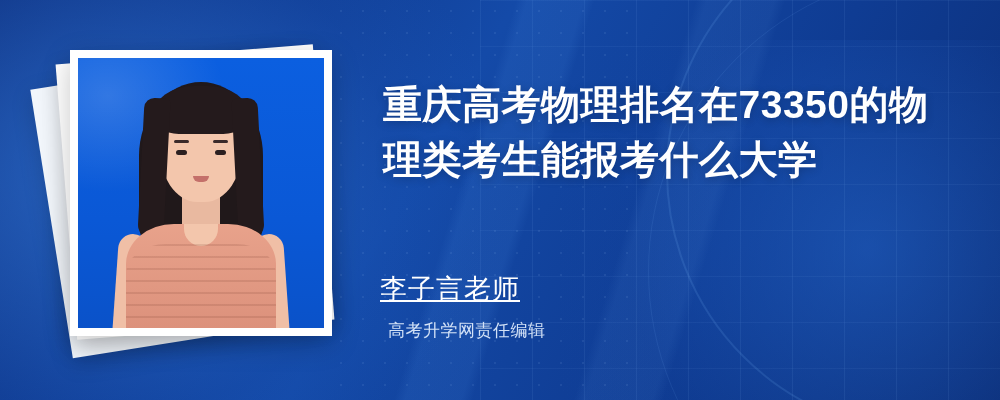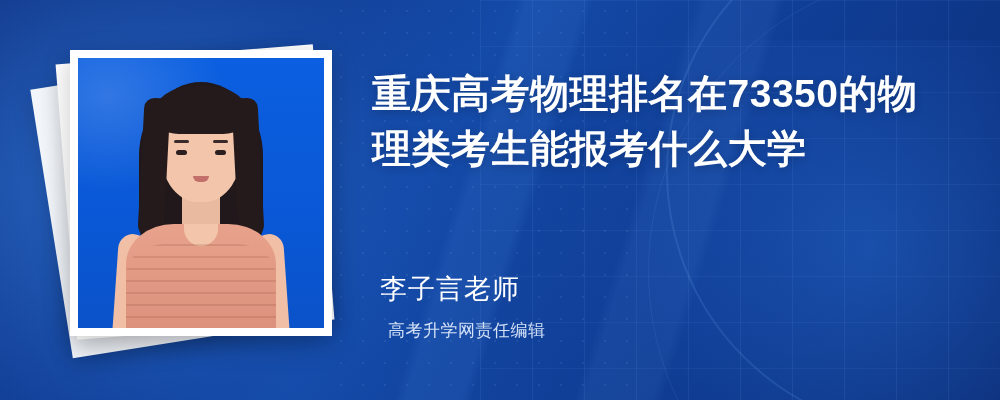--- a/index.html
+++ b/index.html
@@ -302,34 +302,35 @@
     top: 66px;
     width: 580px;
   }
   .headline {
     color: #ffffff;
     font-size: 39px;
     font-weight: bold;
     line-height: 1.42;
     letter-spacing: 0.5px;
     text-shadow: 0 2px 8px rgba(0,0,0,0.22);
-    margin: 0;
+    margin: 11px;
   }
   .byline {
     position: absolute;
     left: 380px;
     top: 272px;
     width: 560px;
   }
   .author {
     color: #ffffff;
     font-size: 27px;
     line-height: 1.3;
     margin: 0 0 12px 0;
     letter-spacing: 1px;
+    text-decoration: underline;
   }
   .role {
     color: #d3e2f7;
     font-size: 17px;
     margin: 8px;
     letter-spacing: 0.5px;
   }
 </style>
 </head>
 <body>

